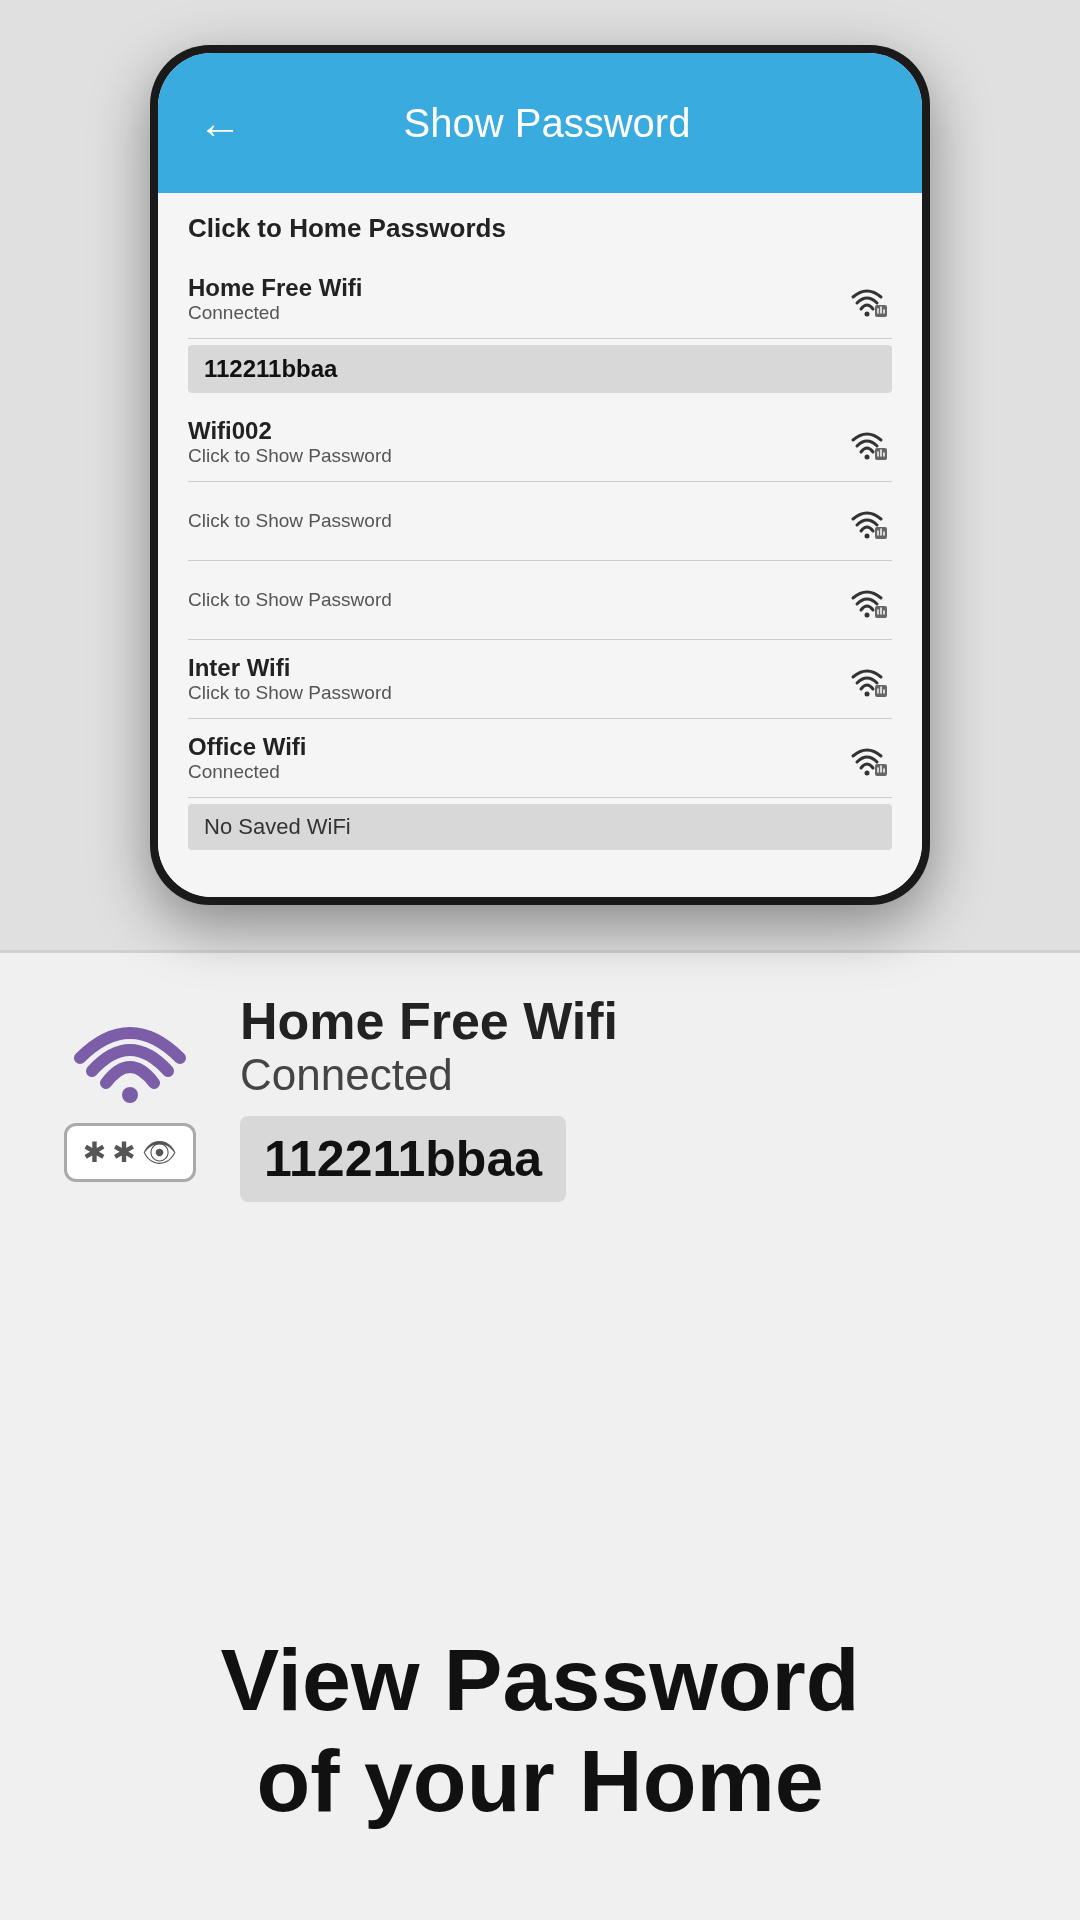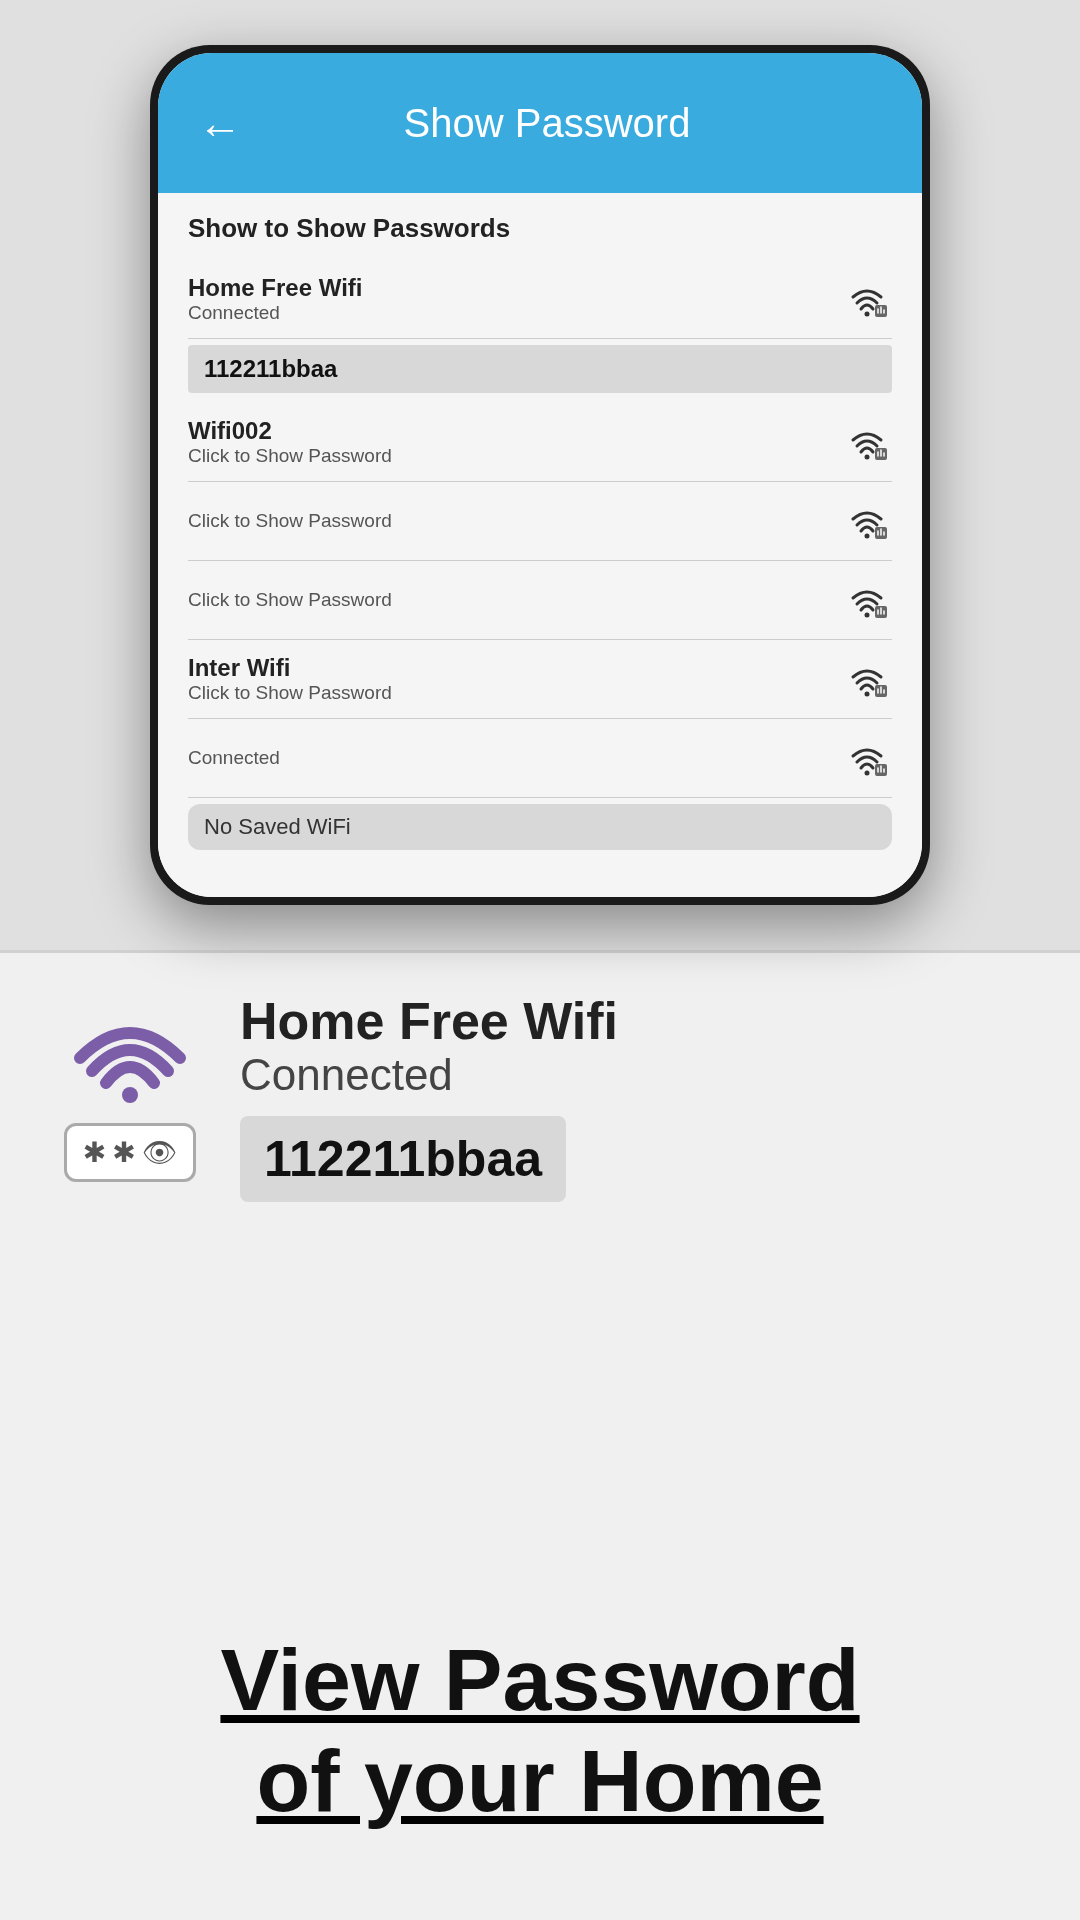--- a/index.html
+++ b/index.html
@@ -128,21 +128,21 @@
       flex-shrink: 0;
     }
 
     .wifi-icon svg {
       width: 44px;
       height: 44px;
     }
 
     .no-saved {
       background: #d8d8d8;
-      border-radius: 12px;
+      border-radius: 4px;
       padding: 10px 16px;
       font-size: 22px;
       color: #333;
       margin-top: 6px;
     }
 
     
     .bottom-section {
       width: 100%;
       height: 590px;
@@ -218,21 +218,20 @@
 
     
     .big-title-section {
       width: 100%;
       height: 380px;
       background: #f0f0f0;
       display: flex;
       align-items: center;
       justify-content: center;
       padding: 0 60px;
-      text-decoration: underline;
     }
 
     .big-title {
       font-size: 88px;
       font-weight: 900;
       color: #111;
       text-align: center;
       line-height: 1.15;
     }
   </style>
@@ -242,21 +241,21 @@
 <div class="phone-section">
   <div class="phone-frame">
     <div class="phone-inner">
 
       <div class="app-header">
         <span class="back-arrow">←</span>
         <span class="header-title">Show Password</span>
       </div>
 
       <div class="app-content">
-        <div class="section-title">Show to Show Passwords</div>
+        <div class="section-title">Click to Home Passwords</div>
 
         <div class="wifi-item">
           <div class="wifi-info">
             <div class="wifi-name">Home Free Wifi</div>
             <div class="wifi-status">Connected</div>
           </div>
           <div class="wifi-icon">
             <svg viewBox="0 0 44 44" fill="none">
               <path d="M8 20 Q22 8 36 20" stroke="#333" stroke-width="3" fill="none" stroke-linecap="round"></path>
               <path d="M12 26 Q22 16 32 26" stroke="#333" stroke-width="3" fill="none" stroke-linecap="round"></path>
@@ -330,20 +329,21 @@
               <path d="M16 32 Q22 24 28 32" stroke="#333" stroke-width="3" fill="none" stroke-linecap="round"></path>
               <circle cx="22" cy="37" r="2.5" fill="#333"></circle>
               <rect x="30" y="28" width="12" height="12" rx="2" fill="#666"></rect>
               <path d="M33 32 L33 36 M36 30 L36 36 M39 33 L39 36" stroke="white" stroke-width="1.5" stroke-linecap="round"></path>
             </svg>
           </div>
         </div>
 
         <div class="wifi-item">
           <div class="wifi-info">
+            <div class="wifi-name">Office Wifi</div>
             <div class="wifi-status">Connected</div>
           </div>
           <div class="wifi-icon">
             <svg viewBox="0 0 44 44" fill="none">
               <path d="M8 20 Q22 8 36 20" stroke="#333" stroke-width="3" fill="none" stroke-linecap="round"></path>
               <path d="M12 26 Q22 16 32 26" stroke="#333" stroke-width="3" fill="none" stroke-linecap="round"></path>
               <path d="M16 32 Q22 24 28 32" stroke="#333" stroke-width="3" fill="none" stroke-linecap="round"></path>
               <circle cx="22" cy="37" r="2.5" fill="#333"></circle>
               <rect x="30" y="28" width="12" height="12" rx="2" fill="#666"></rect>
               <path d="M33 32 L33 36 M36 30 L36 36 M39 33 L39 36" stroke="white" stroke-width="1.5" stroke-linecap="round"></path>

